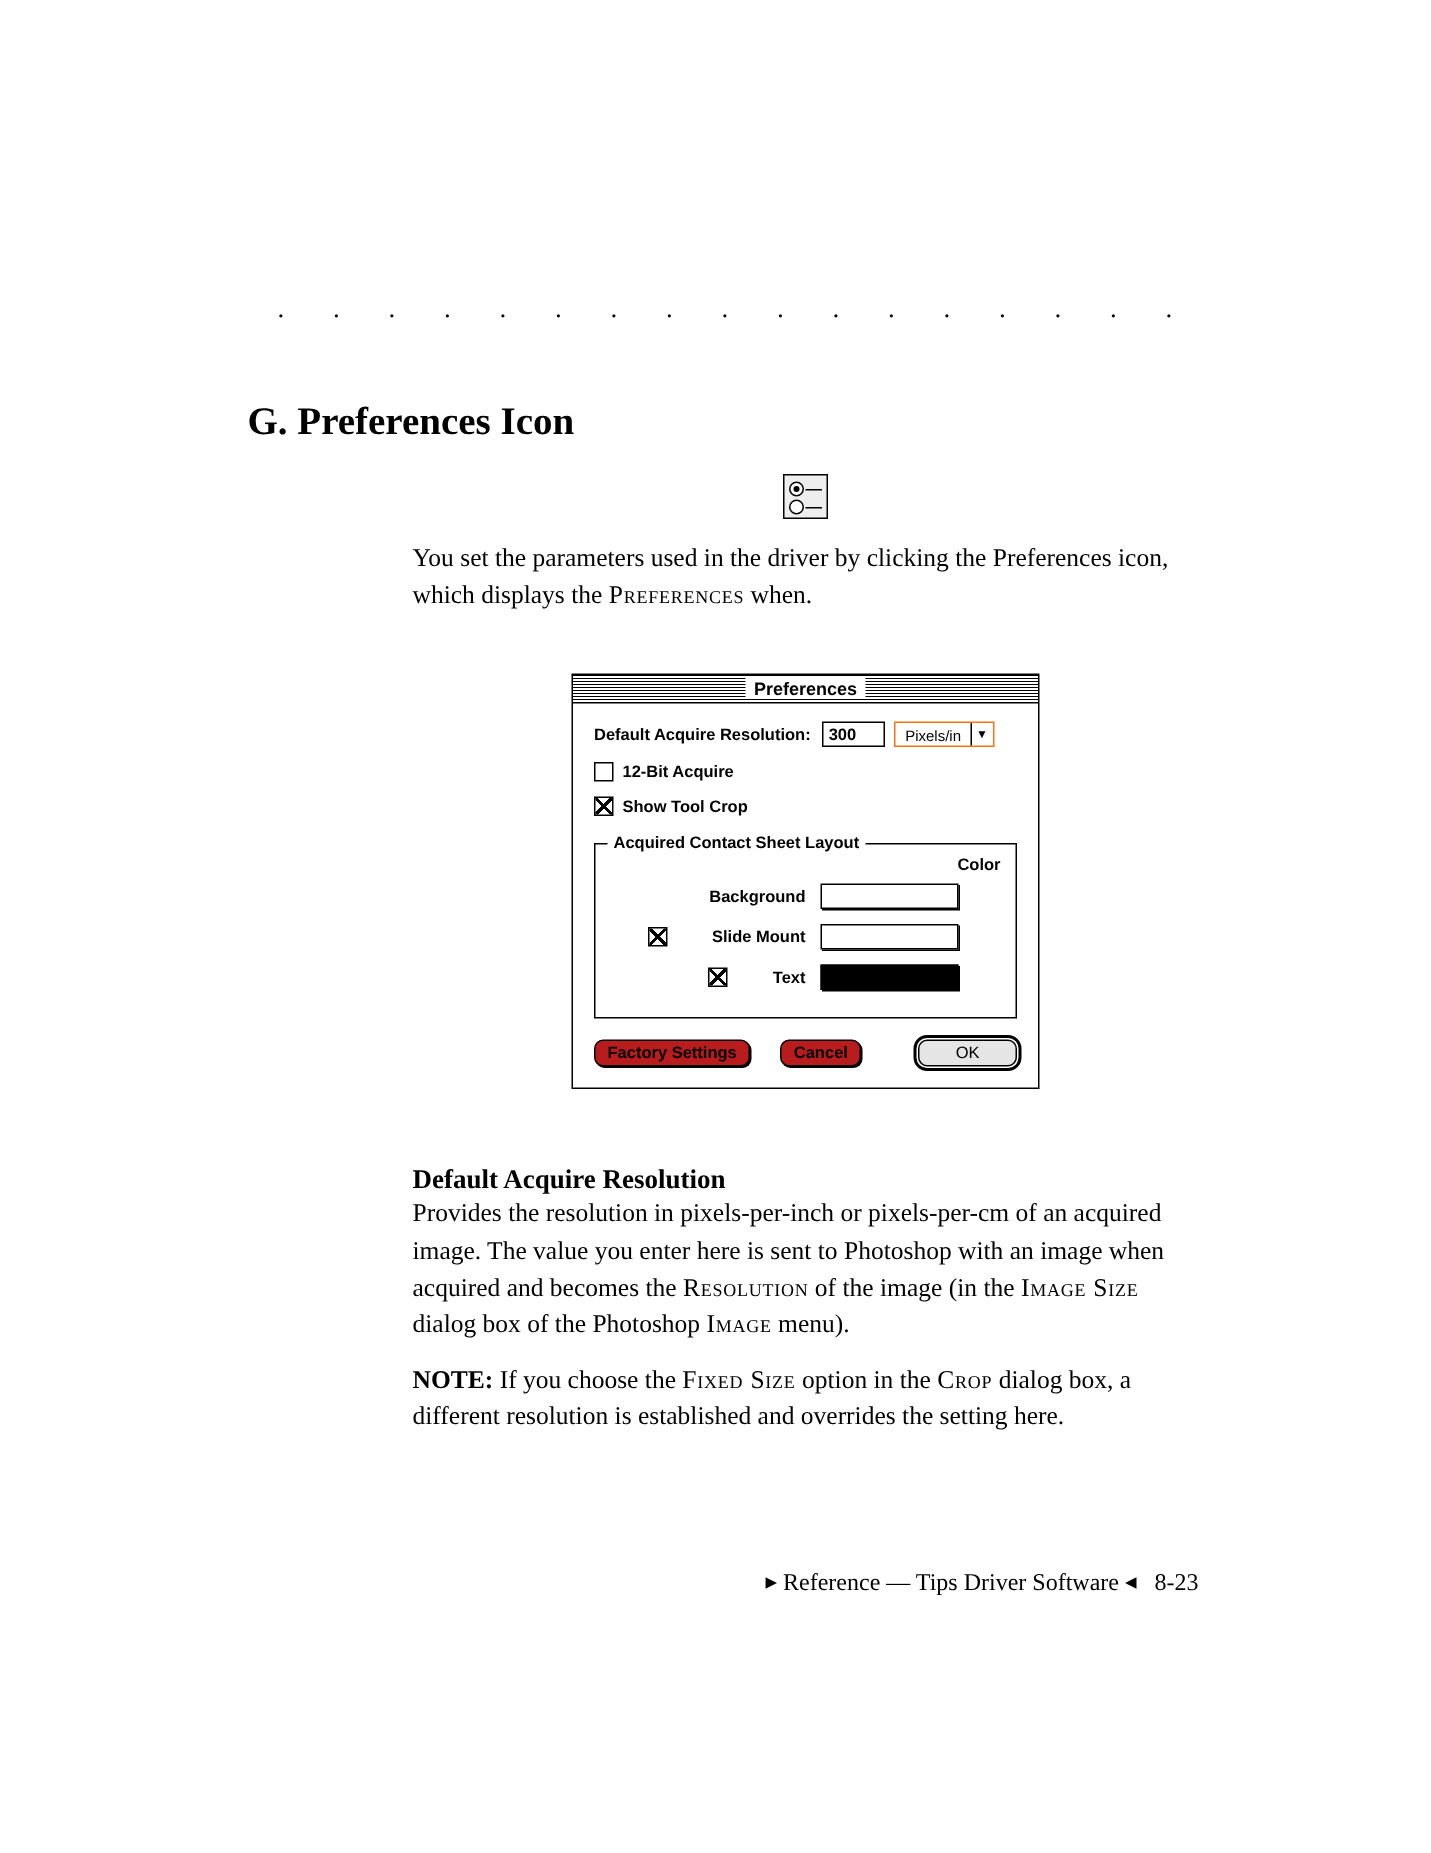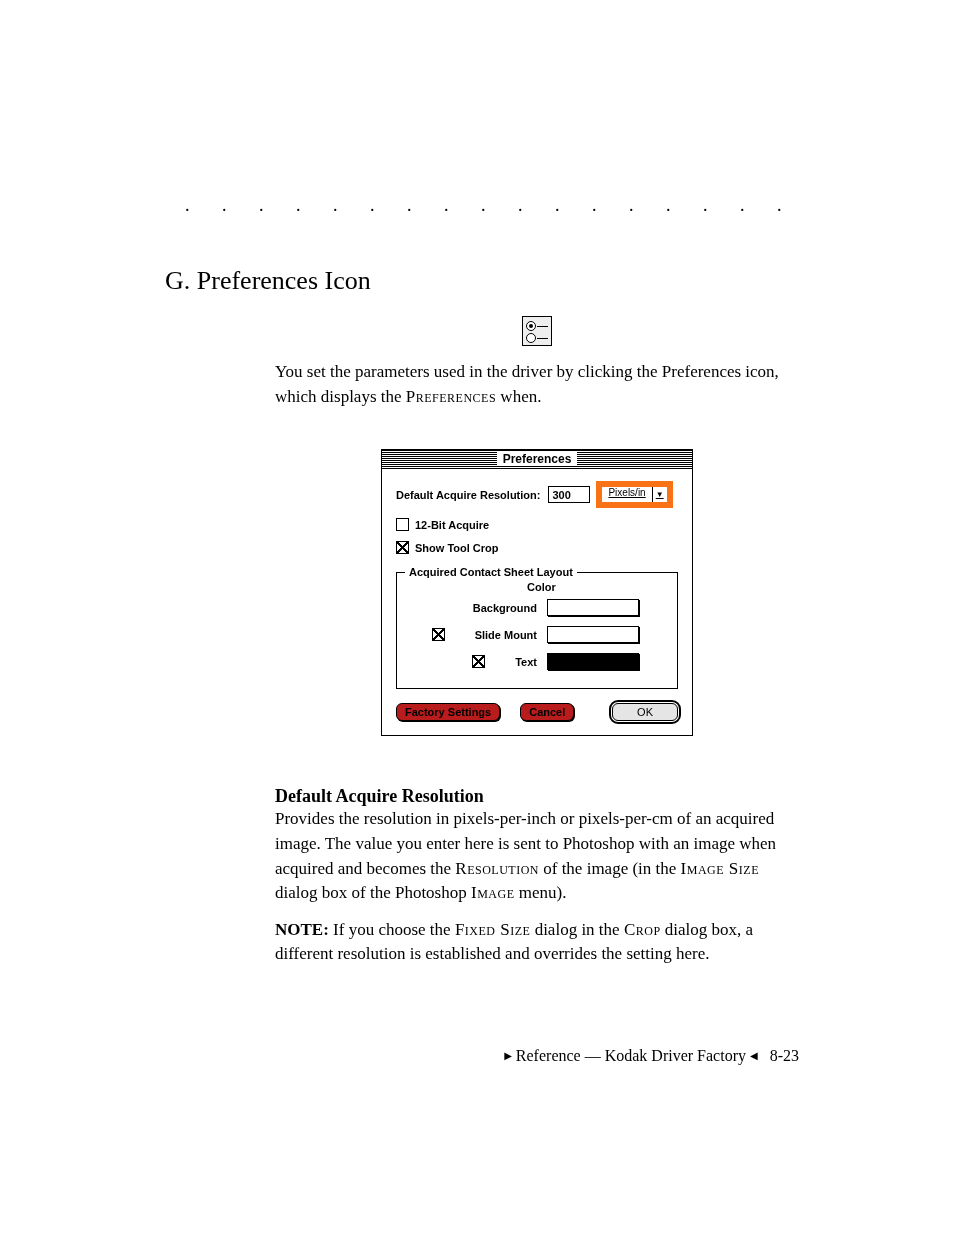--- a/index.html
+++ b/index.html
@@ -20,21 +20,21 @@
     font-size: 18px;
     letter-spacing: 14px;
     text-align: left;
     margin-left: 20px;
     margin-bottom: 50px;
     white-space: nowrap;
     overflow: hidden;
   }
   .heading {
     font-family: Georgia, "Times New Roman", serif;
-    font-weight: normal;
+    font-weight: bold;
     font-size: 26px;
     margin-bottom: 20px;
   }
   .icon-wrap {
     display: flex;
     justify-content: center;
     margin-bottom: 14px;
     margin-left: 110px;
   }
   .pref-icon {
@@ -139,27 +139,26 @@
     height: 15px;
     border: 1px solid #000;
     text-align: left;
     padding: 0 3px;
     font-weight: bold;
     font-size: 11px;
     margin-left: 8px;
     font-family: inherit;
   }
   .dropdown {
-    border: 6px solid #f97316;
+    border: 1px solid #f97316;
     height: 15px;
     display: flex;
-    align-items: flex-start;
+    align-items: flex-end;
     margin-left: 6px;
     background: #fff;
-    text-decoration: underline;
   }
   .dropdown .dd-text {
     padding: 0 6px;
     font-size: 10px;
   }
   .dropdown .dd-arrow {
     width: 14px;
     border-left: 1px solid #000;
     text-align: center;
     font-size: 8px;
@@ -239,21 +238,21 @@
     height: 5px;
     background: #000;
     border-radius: 50%;
     left: 3px;
     top: 3px;
   }
   .contact-group {
     margin-top: 4px;
   }
   .color-header {
-    text-align: left;
+    text-align: right;
     font-weight: bold;
     margin-left: 120px;
     margin-bottom: 6px;
   }
   .cg-row {
     display: flex;
     align-items: center;
     margin-bottom: 10px;
   }
   .cg-label {
@@ -414,21 +413,21 @@
     </div>
   </div>
 
   <div class="subheading">Default Acquire Resolution</div>
 
   <div class="bodytext">
     <span>Provides the resolution in pixels-per-inch or pixels-per-cm of an acquired image. The value you enter here is sent to Photoshop with an image when acquired and becomes the </span><span class="smallcaps">Resolution</span><span> of the image (in the </span><span class="smallcaps">Image Size</span><span> dialog box of the Photoshop </span><span class="smallcaps">Image</span><span> menu).</span>
   </div>
 
   <div class="bodytext">
-    <b>NOTE:</b><span> If you choose the </span><span class="smallcaps">Fixed Size</span><span> dialog in the </span><span class="smallcaps">Crop</span><span> dialog box, a different resolution is established and overrides the setting here.</span>
+    <b>NOTE:</b><span> If you choose the </span><span class="smallcaps">Fixed Size</span><span> option in the </span><span class="smallcaps">Crop</span><span> dialog box, a different resolution is established and overrides the setting here.</span>
   </div>
 
   <div class="footer">
     <span class="tri">▶</span>
-    <span>Reference — Kodak Driver Factory</span>
+    <span>Reference — Tips Driver Software</span>
     <span class="tri">◀</span>&nbsp;&nbsp;&nbsp;<span>8-23</span>
   </div>
 </div>
 
 </body></html>

